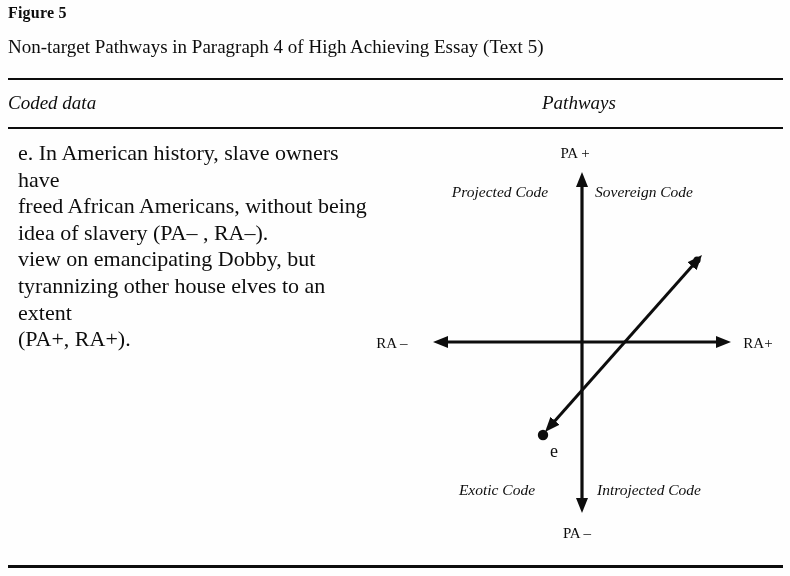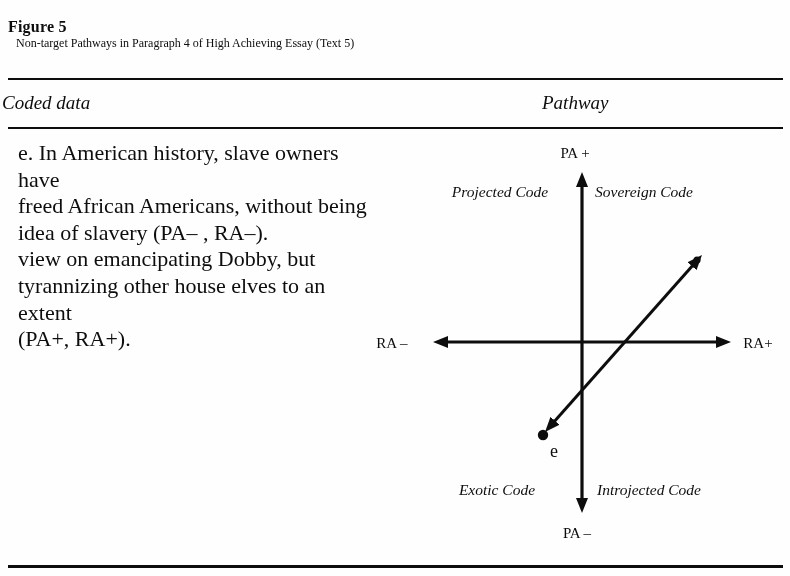--- a/index.html
+++ b/index.html
@@ -12,48 +12,48 @@
     width: 790px;
     height: 576px;
     background: #fefefe;
     color: #0d0d0d;
     font-family: "Liberation Serif", "DejaVu Serif", serif;
     overflow: hidden;
   }
   .fig-label {
     position: absolute;
     left: 8px;
-    top: 18px;
+    top: 4px;
     font-size: 16px;
     font-weight: bold;
     letter-spacing: 0.2px;
     text-align: right;
   }
   .fig-title {
     position: absolute;
-    left: 16px;
+    left: 8px;
     top: 36px;
-    font-size: 12px;
+    font-size: 19px;
   }
   .rule {
     position: absolute;
     left: 8px;
     width: 775px;
     background: #0d0d0d;
   }
   .rule-top    { top: 78px;  height: 2px; }
   .rule-mid    { top: 127px; height: 2px; }
   .rule-bottom { top: 565px; height: 3px; }
   .hdr {
     position: absolute;
     top: 92px;
     font-size: 19px;
     font-style: italic;
   }
-  .hdr-left  { left: 2px; }
+  .hdr-left  { left: 8px; }
   .hdr-right { left: 542px; }
   .coded {
     position: absolute;
     left: 18px;
     top: 140px;
     width: 360px;
     font-size: 22px;
     line-height: 26.6px;
   }
   .diagram-svg {
@@ -86,21 +86,21 @@
 <body>
 
 <div class="page">
 
   <div class="fig-label">Figure 5</div>
   <div class="fig-title">Non-target Pathways in Paragraph 4 of High Achieving Essay (Text 5)</div>
 
   <div class="rule rule-top"></div>
 
   <div class="hdr hdr-left">Coded data</div>
-  <div class="hdr hdr-right">Pathway</div>
+  <div class="hdr hdr-right">Pathways</div>
 
   <div class="rule rule-mid"></div>
 
   <div class="coded">
     <div>e. In American history, slave owners have</div>
     <div>freed African Americans, without being</div>
     <div>idea of slavery (PA– , RA–).</div>
     <div>view on emancipating Dobby, but</div>
     <div>tyrannizing other house elves to an extent</div>
     <div>(PA+, RA+).</div>

